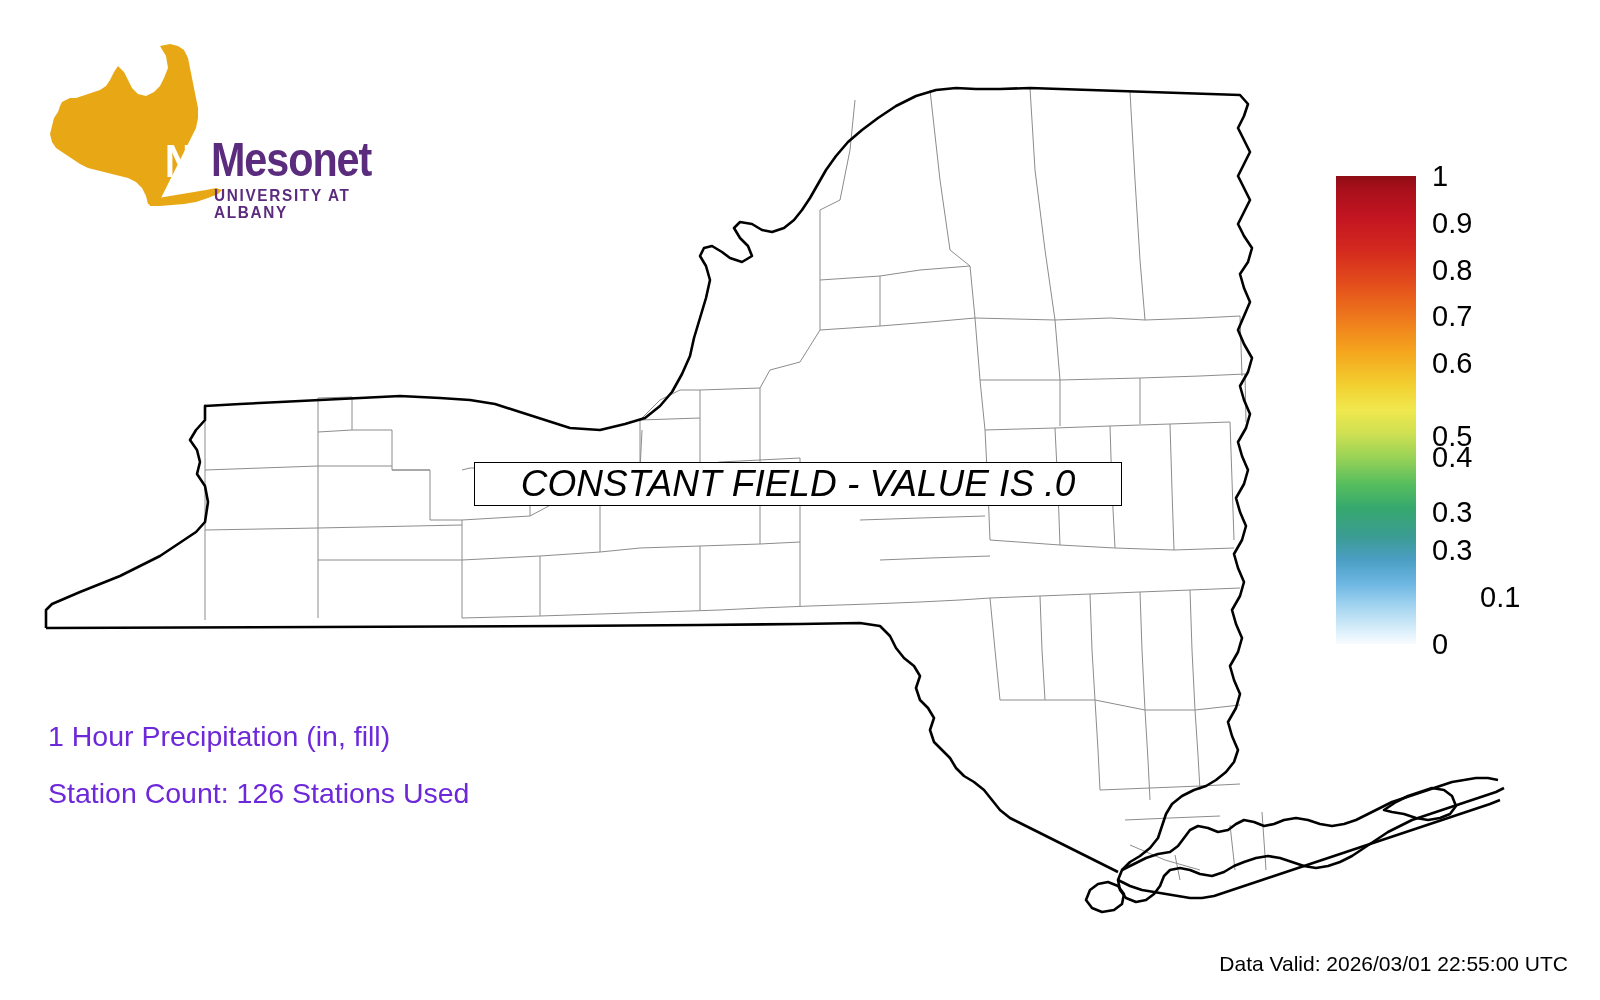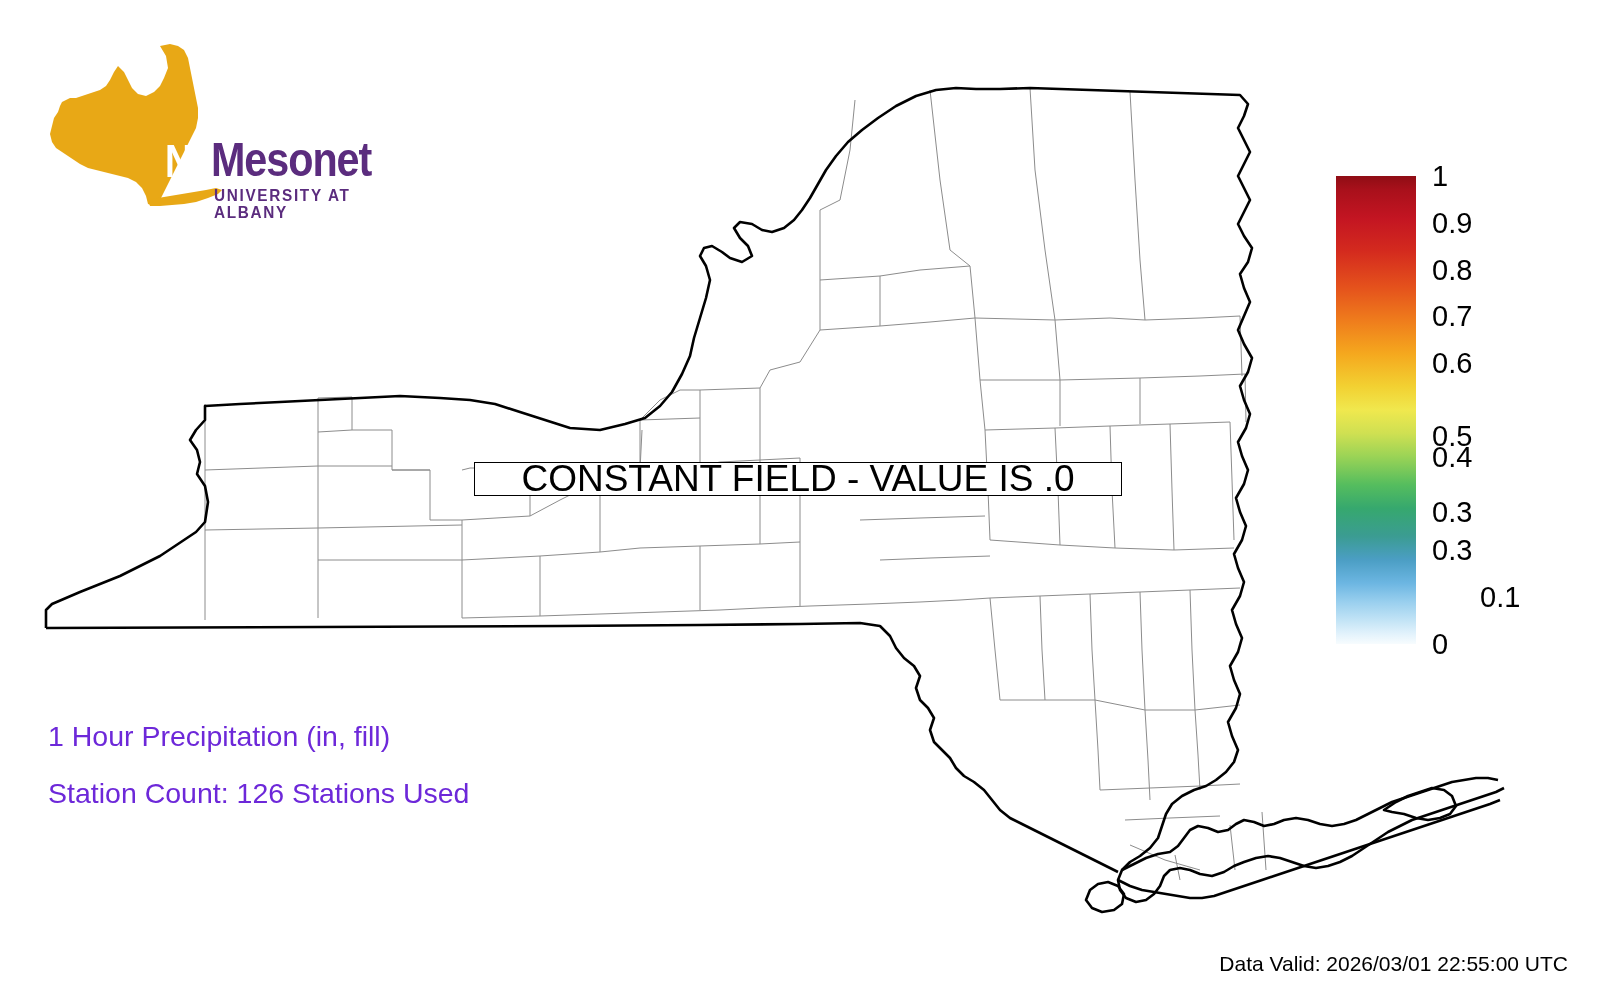--- a/index.html
+++ b/index.html
@@ -88,27 +88,28 @@
     stroke-linejoin: round;
     vector-effect: non-scaling-stroke;
   }
 
   
   #constant-field-box {
     position: absolute;
     left: 474px;
     top: 462px;
     width: 648px;
-    height: 34px;
+    height: 44px;
     background: #ffffff;
     border: 1.5px solid #000000;
     box-sizing: border-box;
     display: flex;
     align-items: center;
     justify-content: center;
+    font-style: italic;
   }
   #constant-field-text {
     font-size: 37px;
     color: #000000;
     white-space: nowrap;
     letter-spacing: 0px;
   }
 
   
   #colorbar-wrap {

